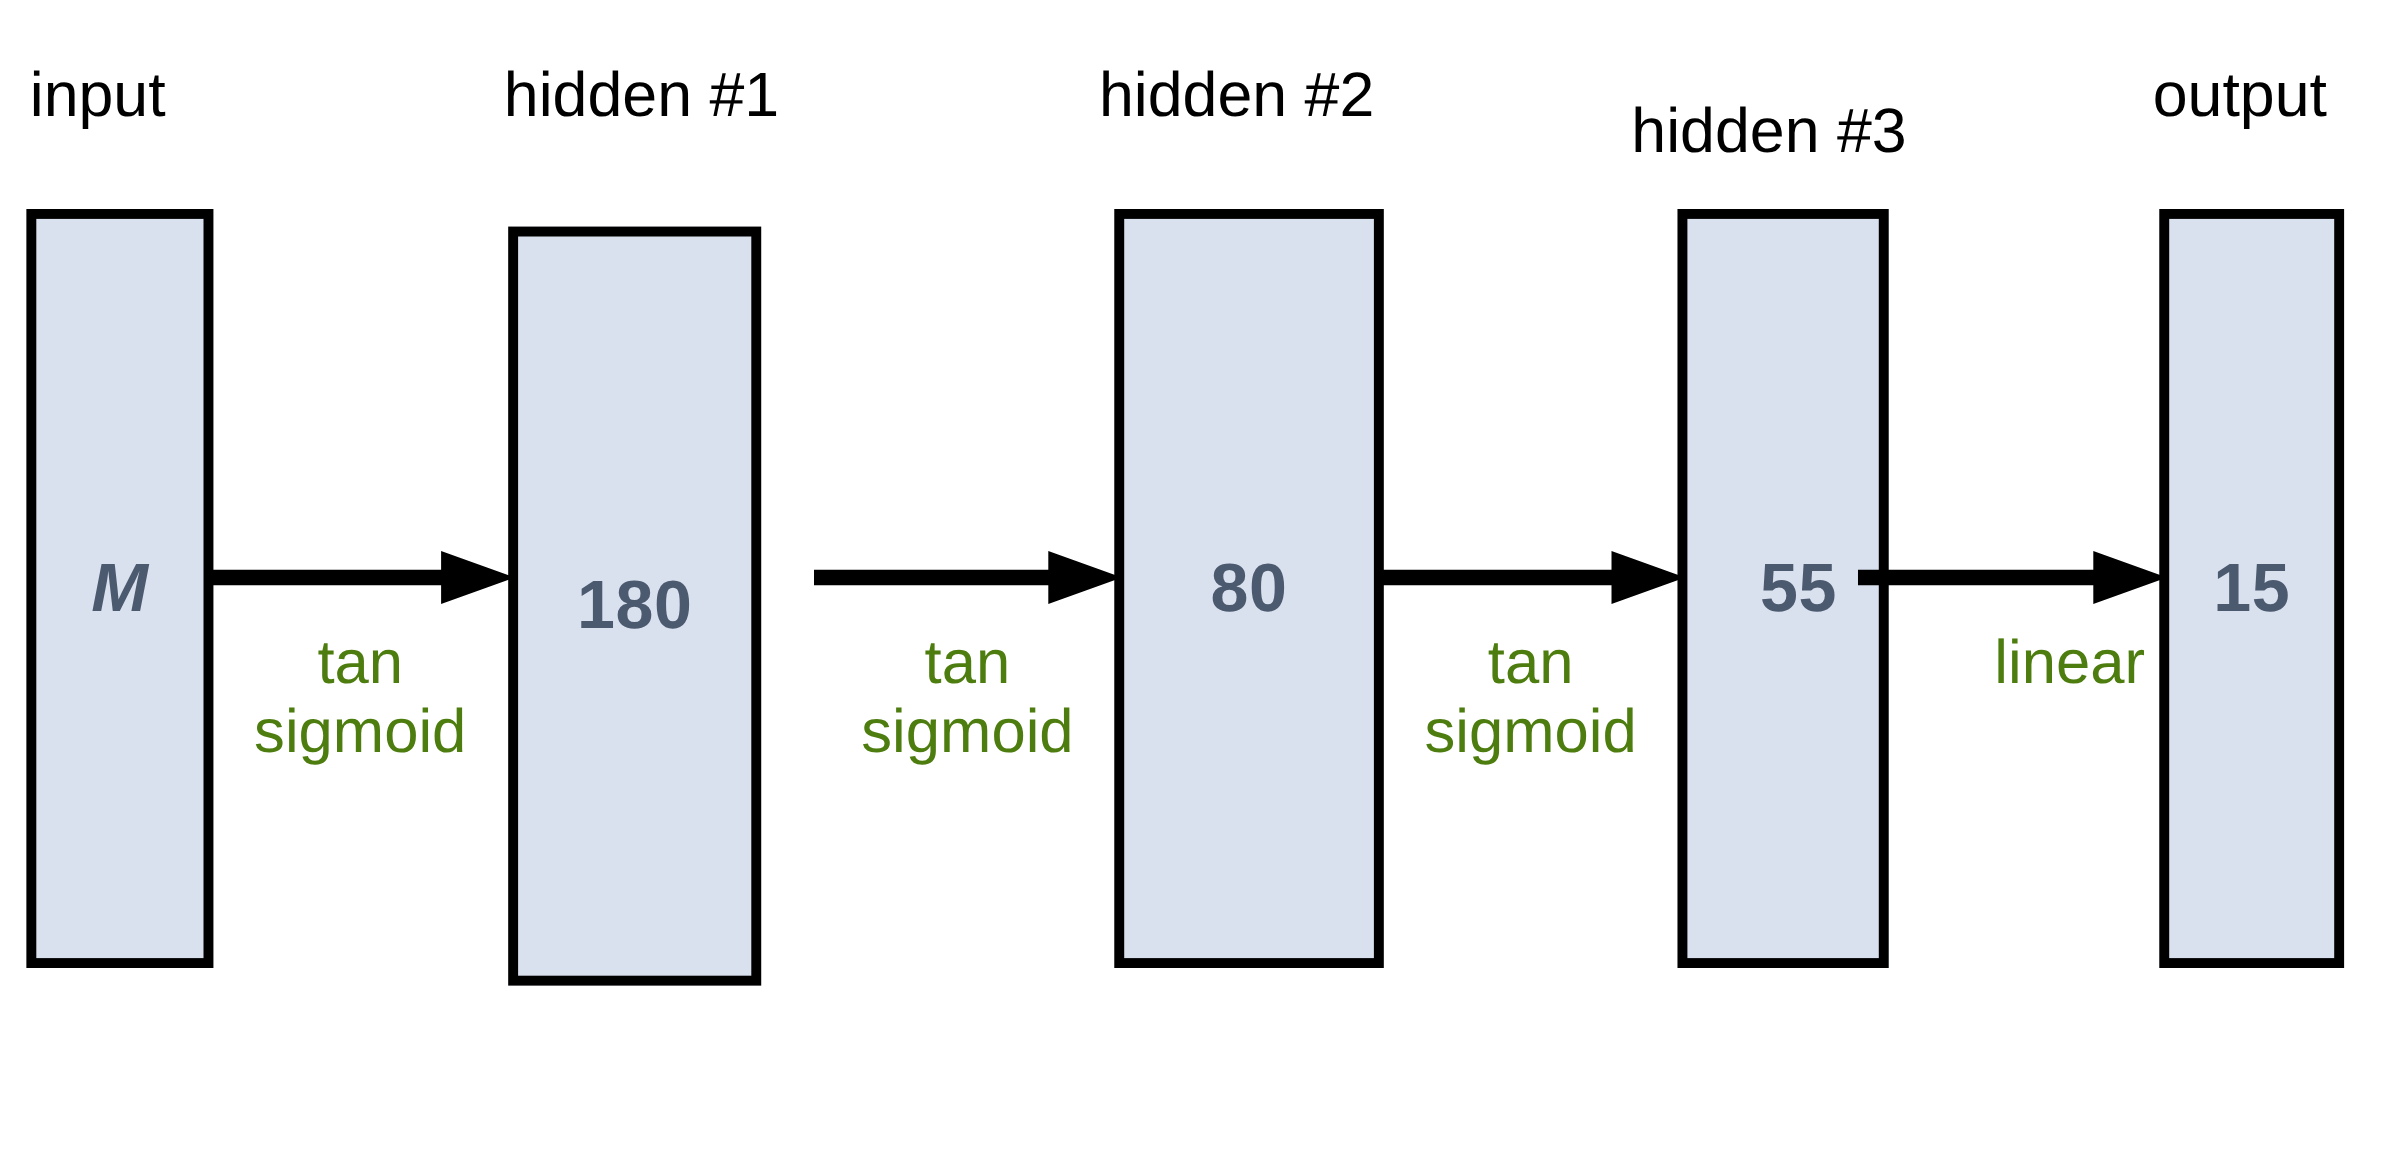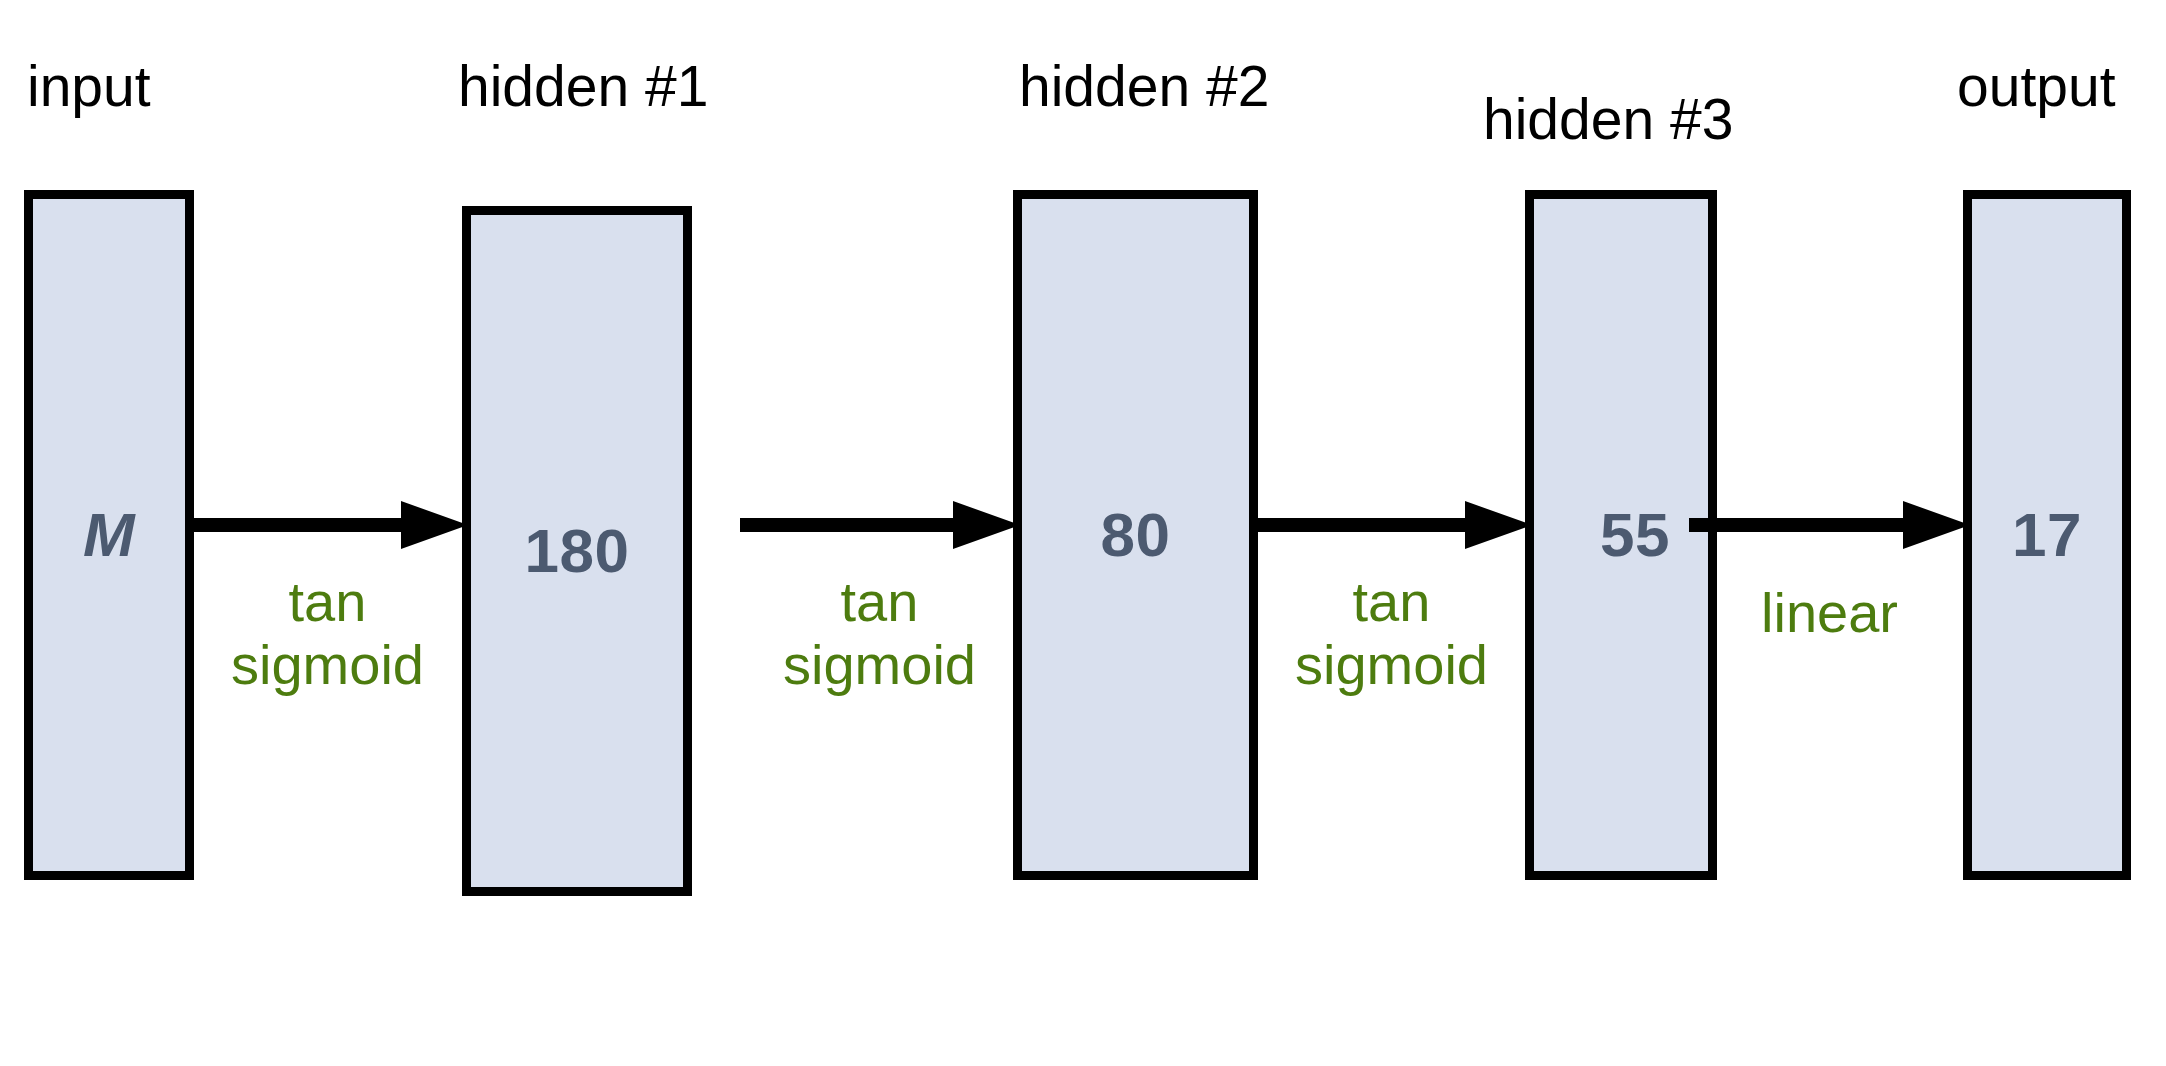--- a/index.html
+++ b/index.html
@@ -73,42 +73,42 @@
     font-weight: 400;
   }
 </style>
 </head>
 <body>
 
 <div id="canvas">
 
   <div class="layer-title" style="left:27px;  top:58px;">input</div>
   <div class="layer-title" style="left:458px; top:58px;">hidden #1</div>
-  <div class="layer-title" style="left:999px; top:58px;margin-left:20px;">hidden #2</div>
+  <div class="layer-title" style="left:999px; top:58px;">hidden #2</div>
   <div class="layer-title" style="left:1483px;top:58px;margin-top:33px;">hidden #3</div>
   <div class="layer-title" style="left:1957px;top:58px;">output</div>
 
   <div class="layer-box" style="left:24px;  top:190px; width:170px; height:690px;">
     <span class="layer-value italic">M</span>
   </div>
 
   <div class="layer-box" style="left:462px; top:206px; width:230px; height:690px;">
     <span class="layer-value">180</span>
   </div>
 
   <div class="layer-box" style="left:1013px;top:190px; width:245px; height:690px;">
     <span class="layer-value">80</span>
   </div>
 
   <div class="layer-box" style="left:1525px;top:190px; width:192px; height:690px;padding-left:28px;">
     <span class="layer-value">55</span>
   </div>
 
   <div class="layer-box" style="left:1963px;top:190px; width:168px; height:690px;">
-    <span class="layer-value">17</span>
+    <span class="layer-value">15</span>
   </div>
 
   <div class="arrow" style="left:186px; top:495px; width:282px;">
     <svg viewBox="0 0 282 60" preserveAspectRatio="none">
       <path d="M0,23 L215,23 L215,6 L282,30 L215,54 L215,37 L0,37 Z" fill="#000000"></path>
     </svg>
   </div>
 
   <div class="arrow" style="left:740px; top:495px; width:280px;">
     <svg viewBox="0 0 280 60" preserveAspectRatio="none">
@@ -130,15 +130,15 @@
 
   <div class="act-label" style="left:190px; top:570px; width:275px;">tan
 sigmoid</div>
 
   <div class="act-label" style="left:742px; top:570px; width:275px;">tan
 sigmoid</div>
 
   <div class="act-label" style="left:1254px;top:570px; width:275px;">tan
 sigmoid</div>
 
-  <div class="act-label" style="left:1692px;top:570px; width:275px;margin-top:11px;">linear</div>
+  <div class="act-label" style="left:1744px;top:570px; width:275px;">linear</div>
 
 </div>
 
 </body></html>

